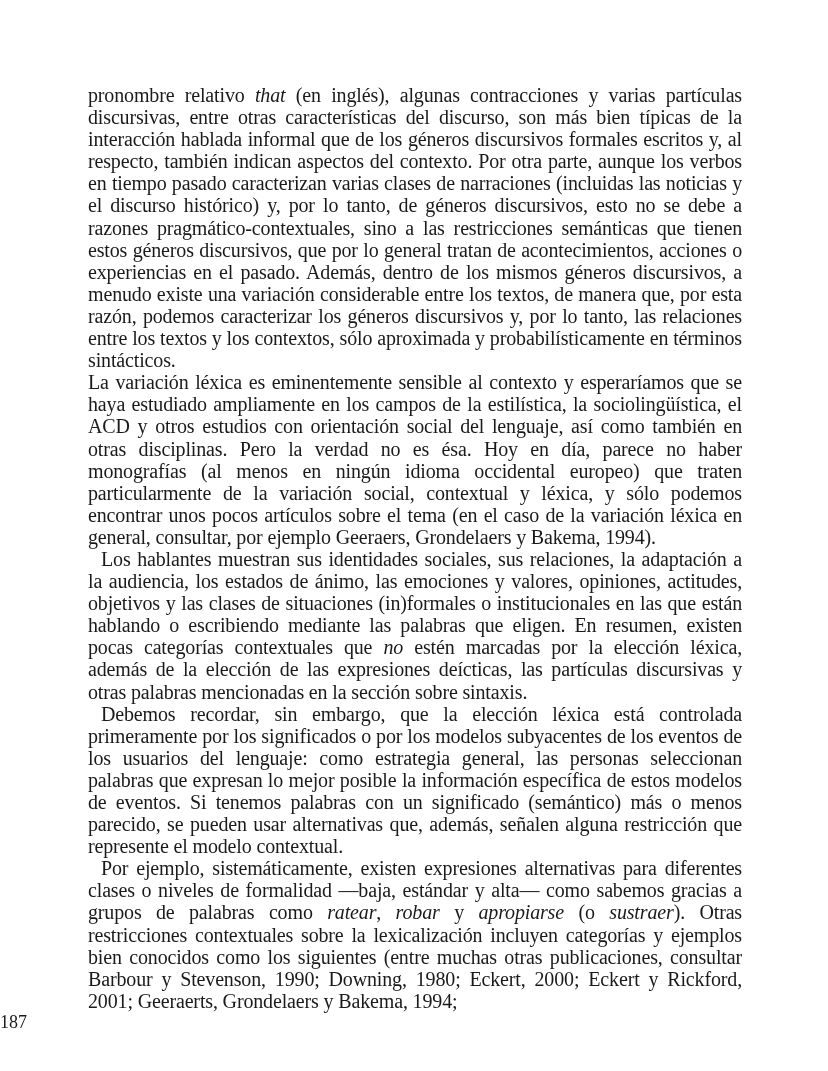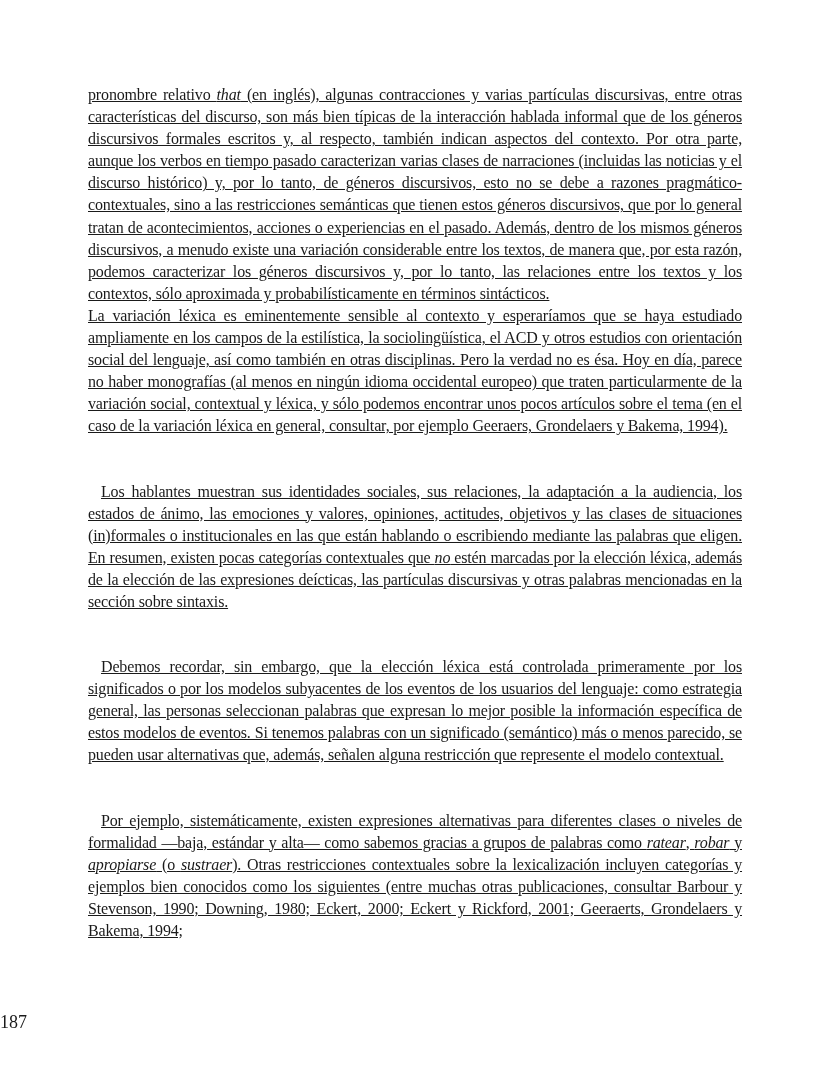--- a/index.html
+++ b/index.html
@@ -16,31 +16,29 @@
       color: #1a1a1a;
     }
     .page {
       position: absolute;
       left: 88px;
       top: 84px;
       width: 654px;
     }
     .para {
       margin: 0;
-      font-size: 16px;
+      font-size: 20px;
       line-height: 22.1px;
       text-align: justify;
       text-justify: inter-word;
       letter-spacing: -0.15px;
       word-spacing: 0px;
-      text-decoration: underline;
     }
     .para.indent {
       text-indent: 13px;
-      margin-top: 43px;
     }
     .heading {
       margin: 19px 0 6px 0;
       font-style: italic;
       font-size: 19.5px;
       line-height: 24px;
       font-weight: normal;
     }
     em { font-style: italic; }
     .page-number {

